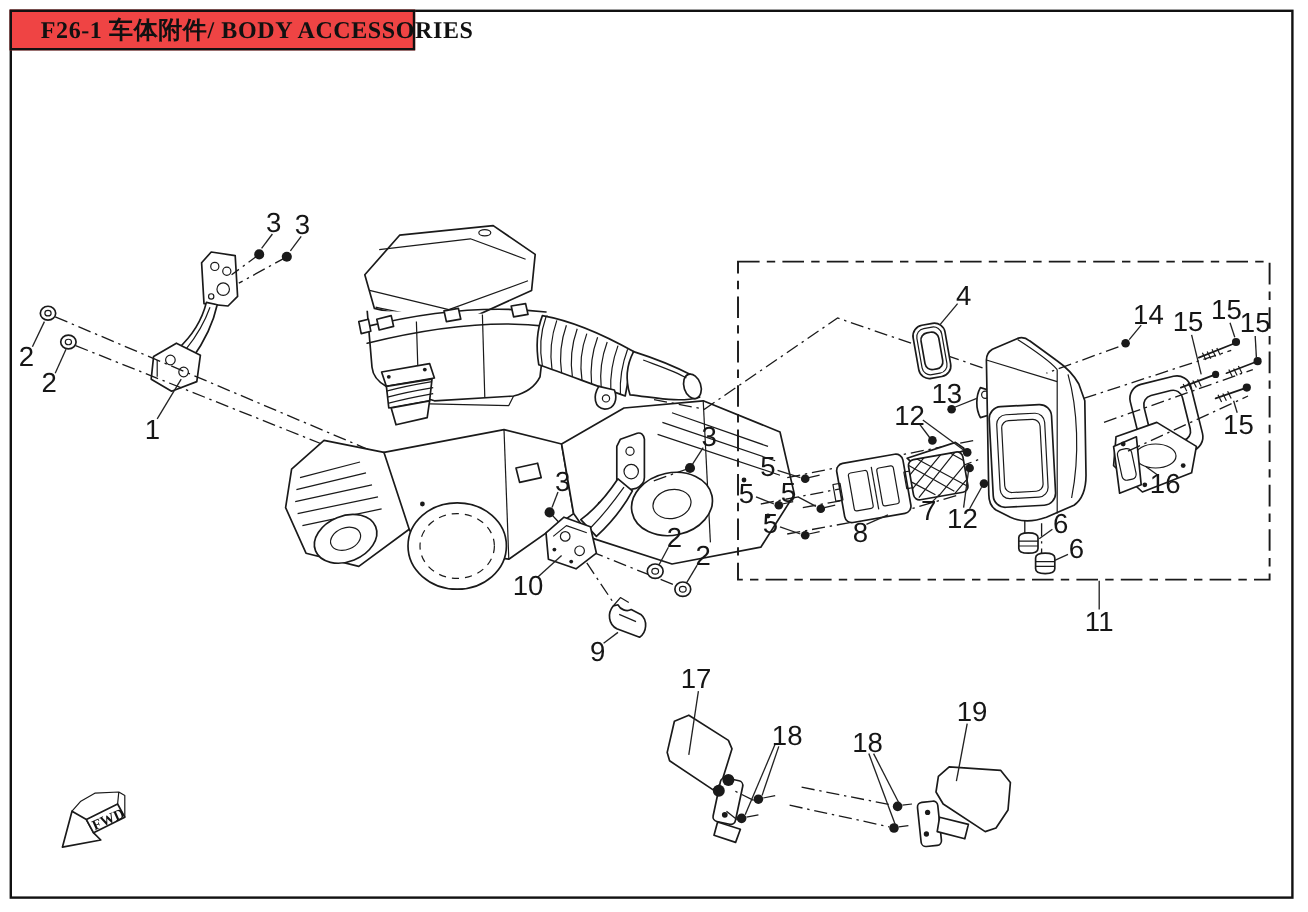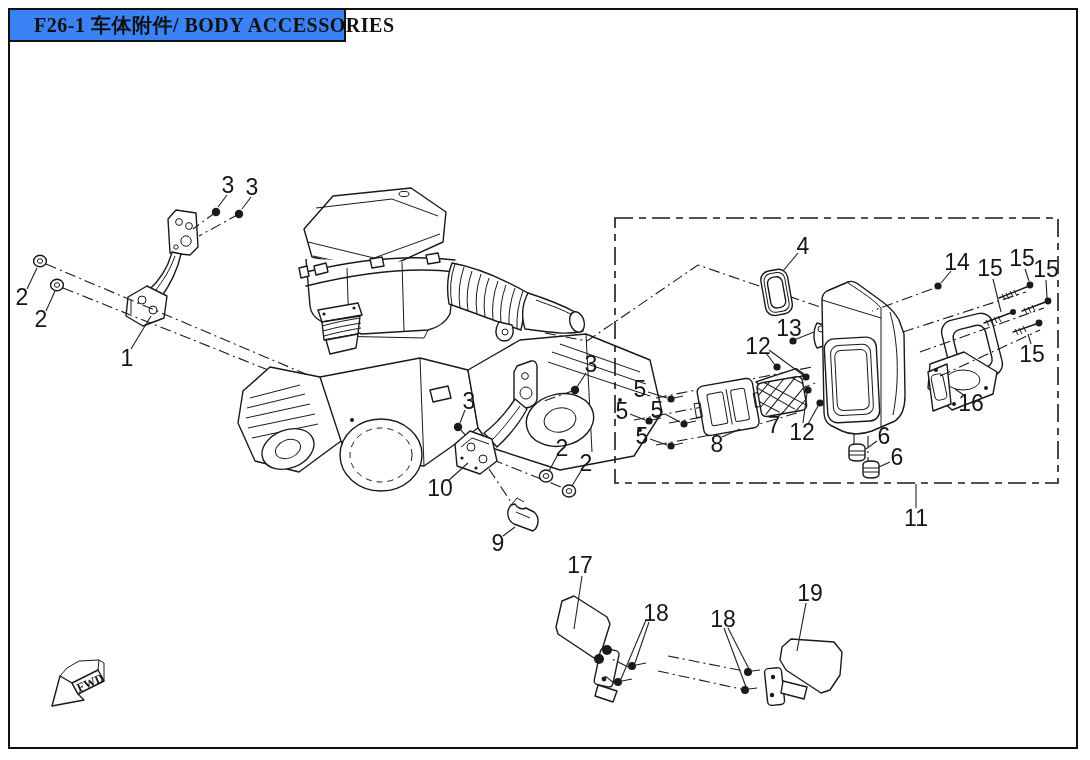--- a/index.html
+++ b/index.html
@@ -1,21 +1,21 @@
 <!DOCTYPE html>
 <html><head>
 <meta charset="utf-8">
 <style>
   html,body{margin:0;padding:0;background:#fff;}
   .stage{position:relative;width:1090px;height:760px;background:#fff;overflow:hidden;
          font-family:"Liberation Sans",sans-serif;}
   .outer-border{position:absolute;left:8px;top:8px;width:1070px;height:741px;
                 border:2px solid #111;box-sizing:border-box;}
   .titlebox{position:absolute;left:8px;top:8px;width:338px;height:34px;
-            border:2px solid #111;box-sizing:border-box;background:#3b82f6;
+            border:2px solid #111;box-sizing:border-box;background:#ef4444;
             display:flex;align-items:center;padding-left:24px;}
   .titlebox span{font-family:"Liberation Serif","DejaVu Serif",serif;font-weight:bold;
                  font-size:20px;color:#111;letter-spacing:.5px;white-space:nowrap;}
   svg{position:absolute;left:0;top:0;}
   .ln{fill:none;stroke:#1a1a1a;stroke-width:1.4;stroke-linejoin:round;stroke-linecap:round;}
   .thin{fill:none;stroke:#1a1a1a;stroke-width:1;stroke-linejoin:round;}
   .wht{fill:#fff;stroke:#1a1a1a;stroke-width:1.4;stroke-linejoin:round;}
   .axis{fill:none;stroke:#1a1a1a;stroke-width:1.1;stroke-dasharray:11 4 2 4;}
   .boxdash{fill:none;stroke:#1a1a1a;stroke-width:1.6;stroke-dasharray:18 6 7 6;}
   .dot{fill:#1a1a1a;stroke:none;}

